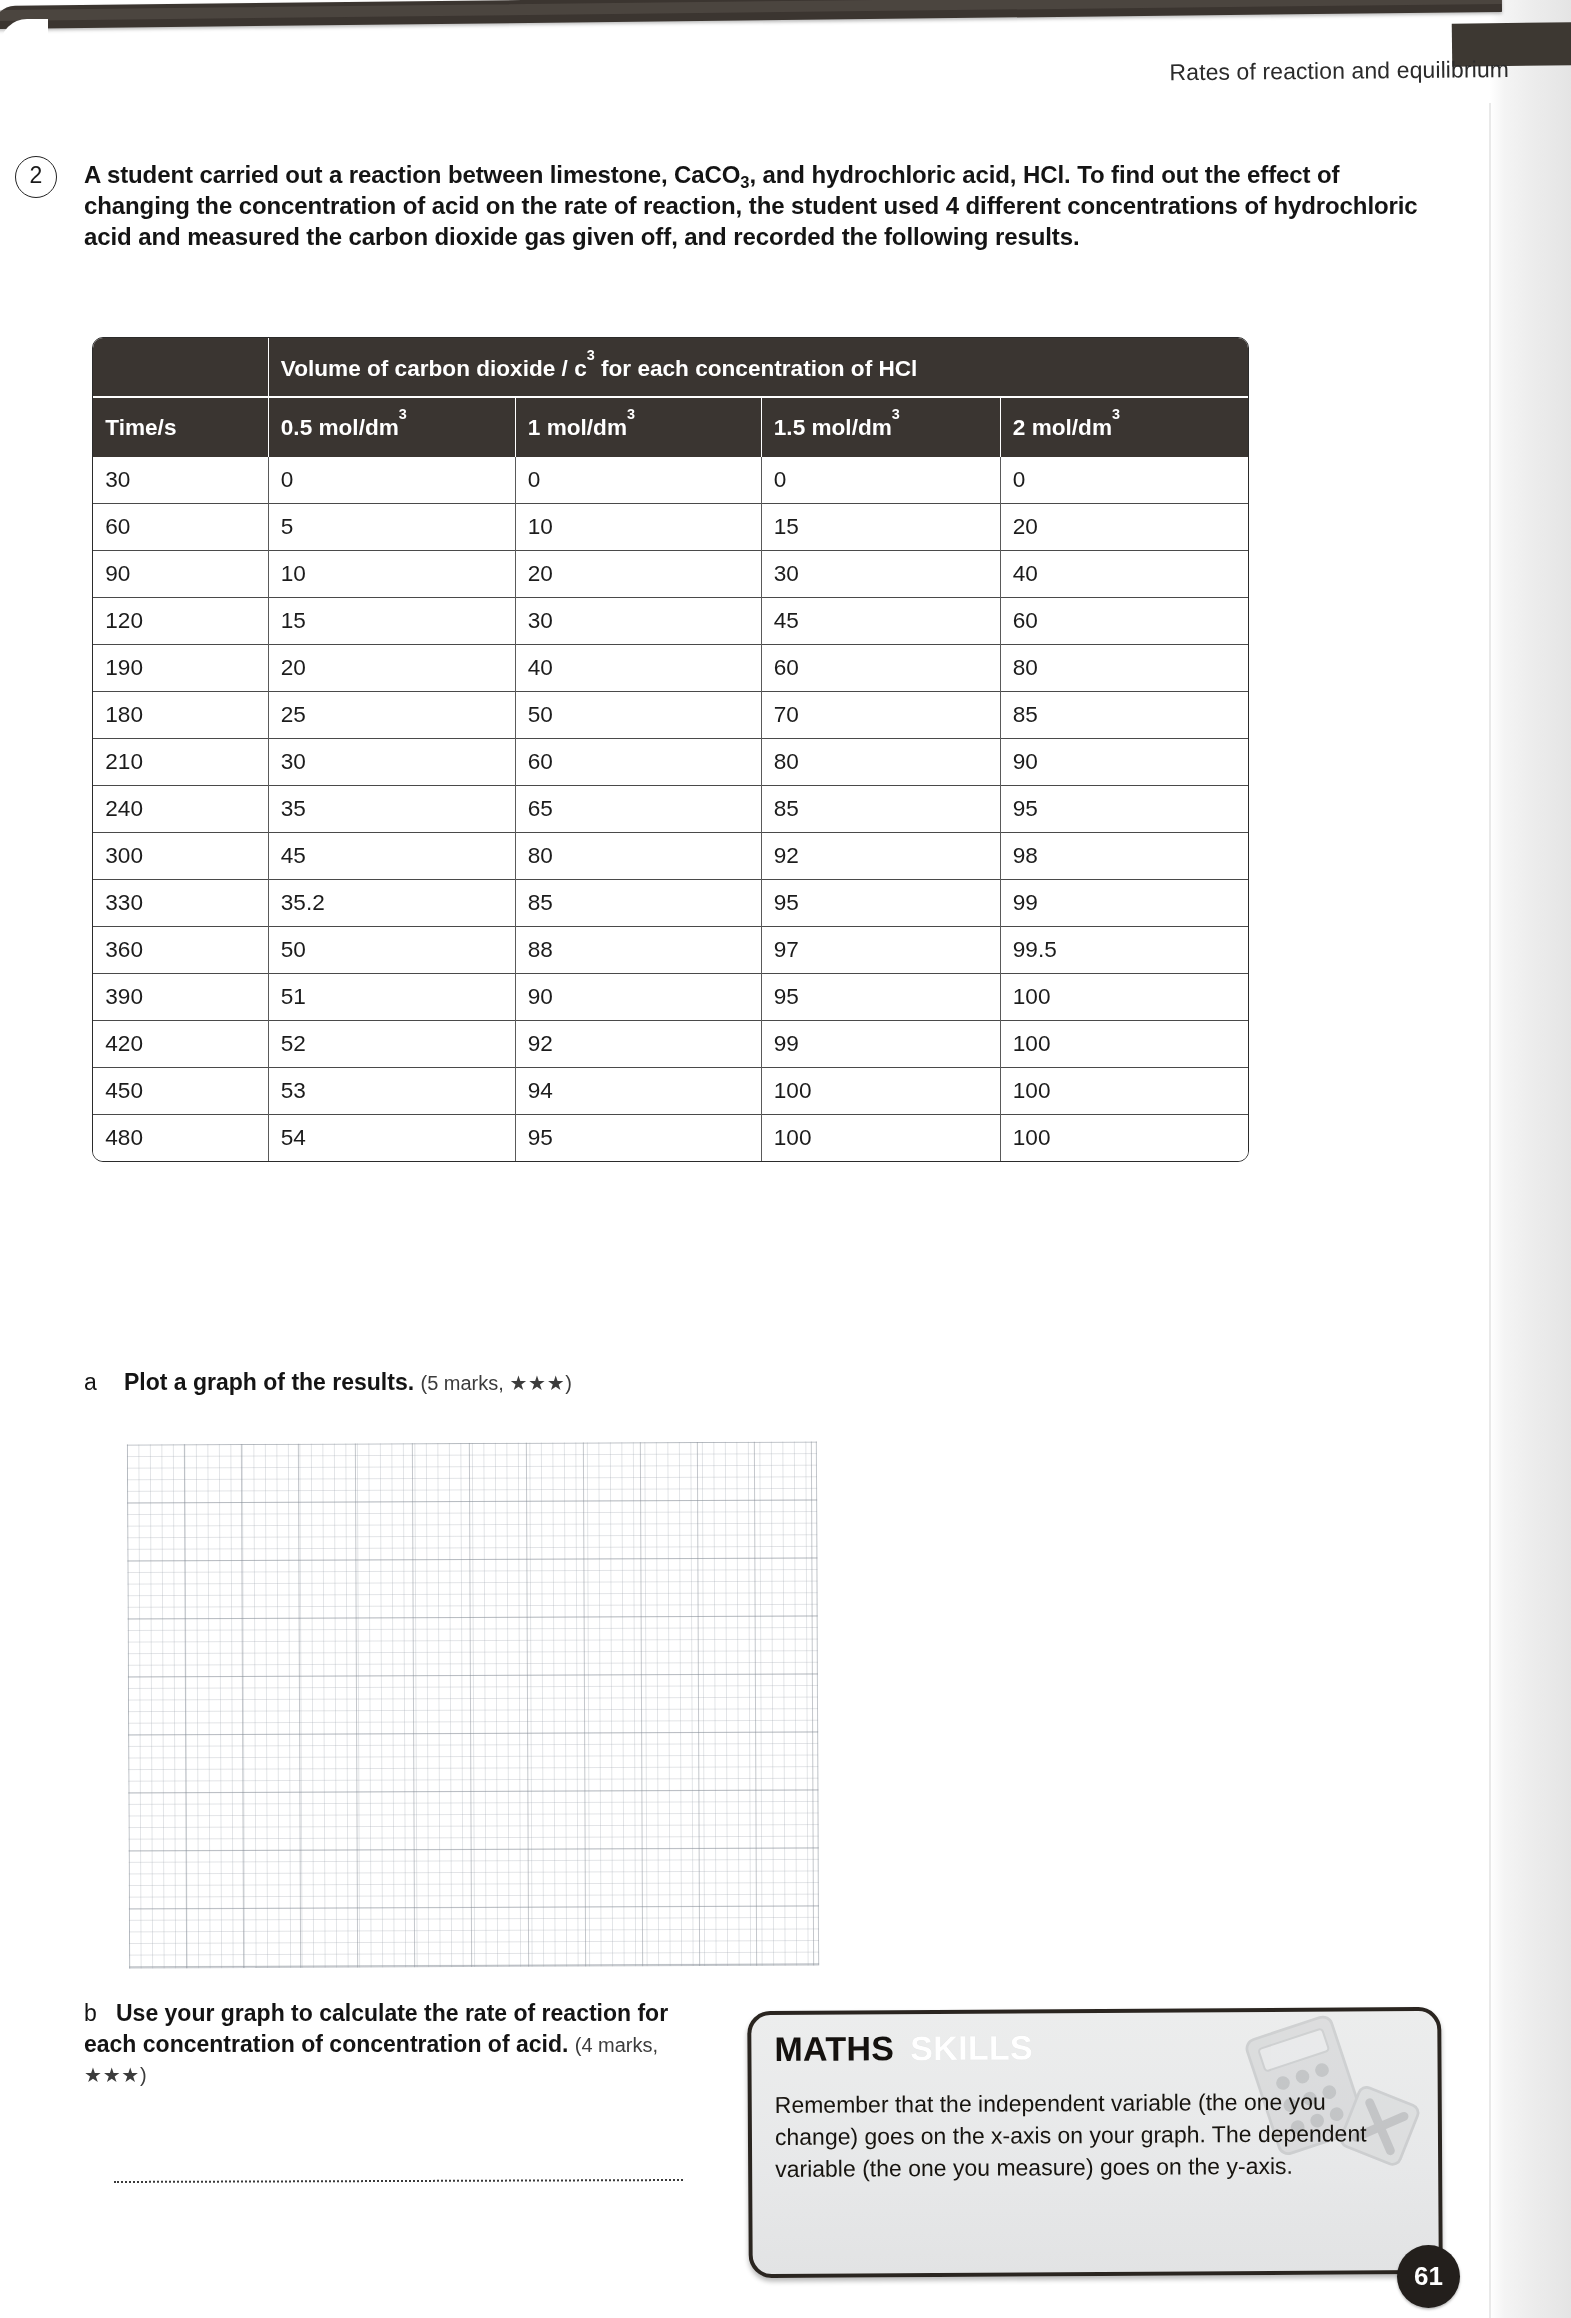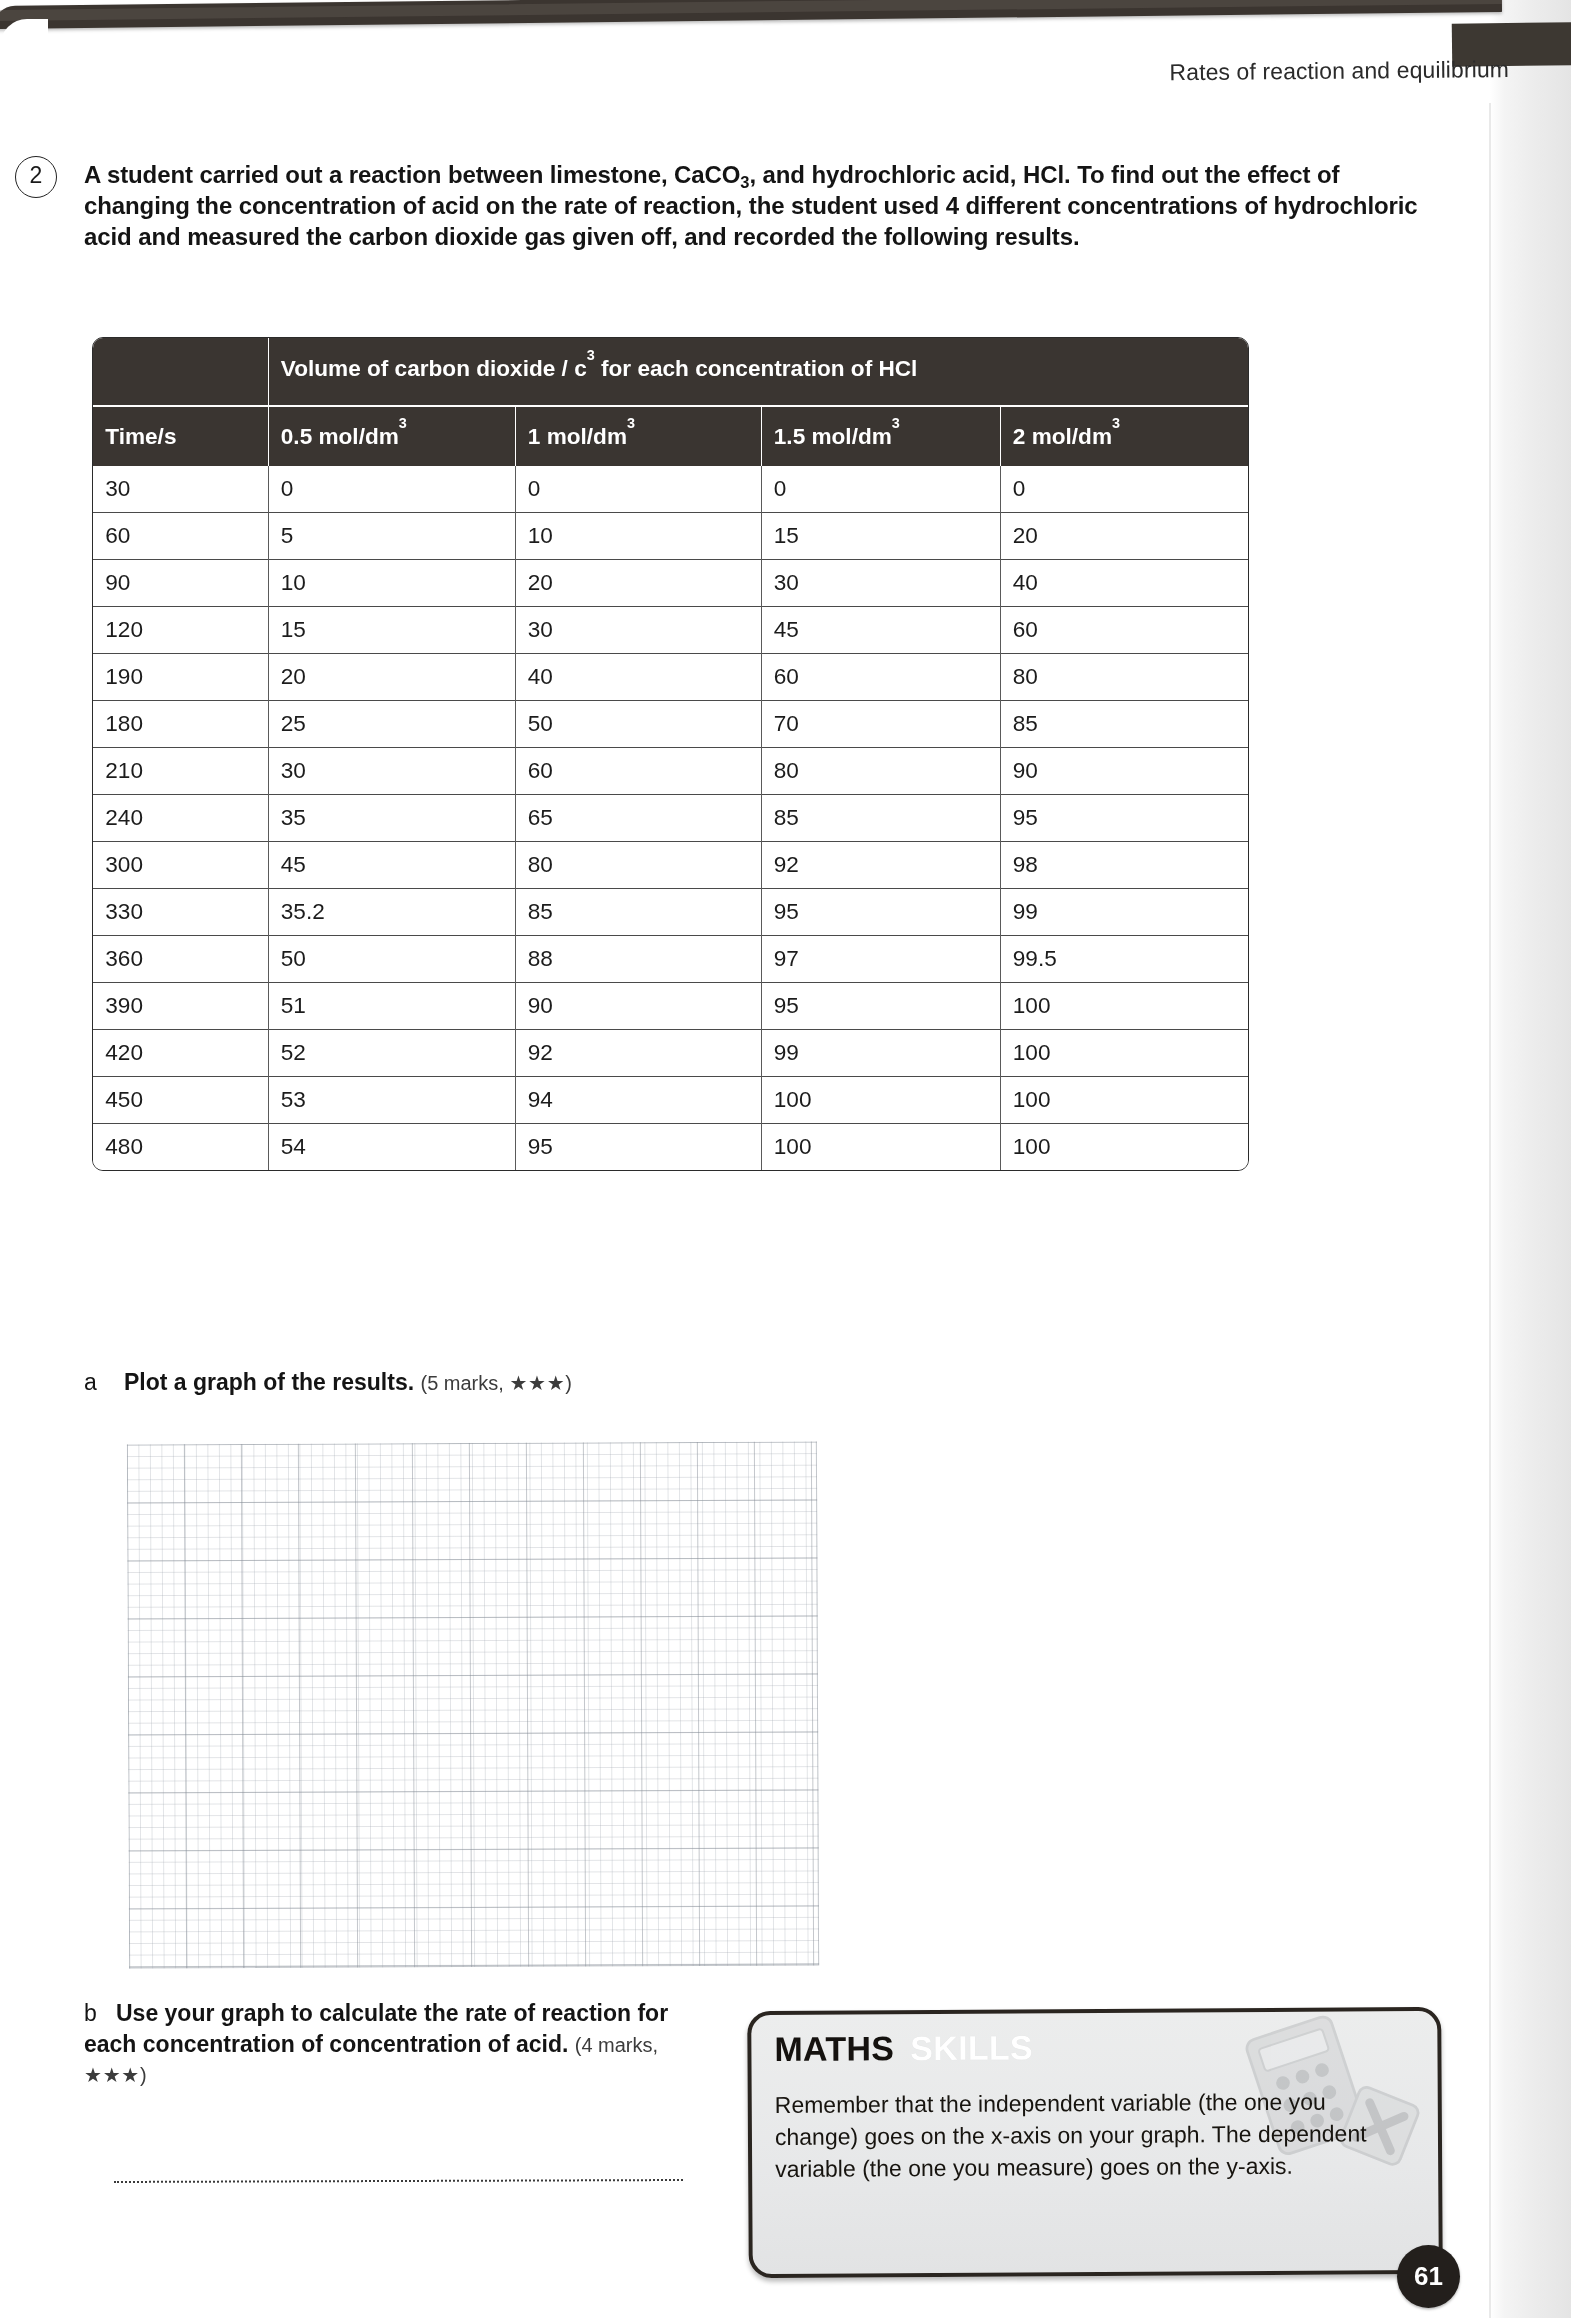--- a/index.html
+++ b/index.html
@@ -148,21 +148,21 @@
   table.results thead th {
     background: #3a3531;
     color: #ffffff;
     font-size: 22.6px;
     font-weight: bold;
     text-align: left;
     padding: 9.6px 12.3px;
     border-right: 1.4px solid #ffffff;
     vertical-align: middle;
   }
-  table.results thead tr.hdr1 th { height: 37px; padding-top: 12.3px; padding-bottom: 18px; }
+  table.results thead tr.hdr1 th { height: 37px; padding-top: 12.3px; padding-bottom: 9px; }
   table.results thead tr.hdr2 th { height: 40px; border-top: 2.1px solid #ffffff; }
   table.results thead th:last-child { border-right: none; }
   table.results thead th.blank { background: #3a3531; }
   th sup, td sup { font-size: 14.4px; line-height: 0; position: relative; top: -6.9px; }
 
   table.results tbody td {
     font-size: 22.6px;
     color: #1c1c1c;
     padding: 7.5px 12.3px;
     height: 31px;

